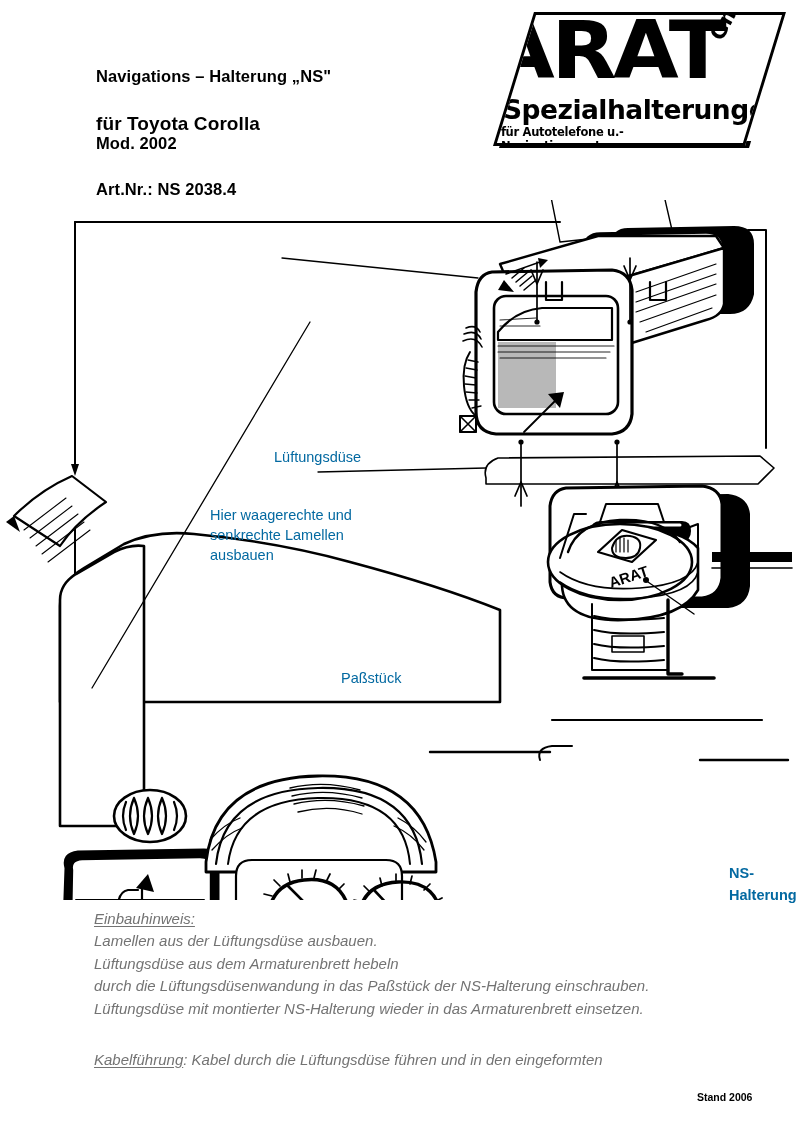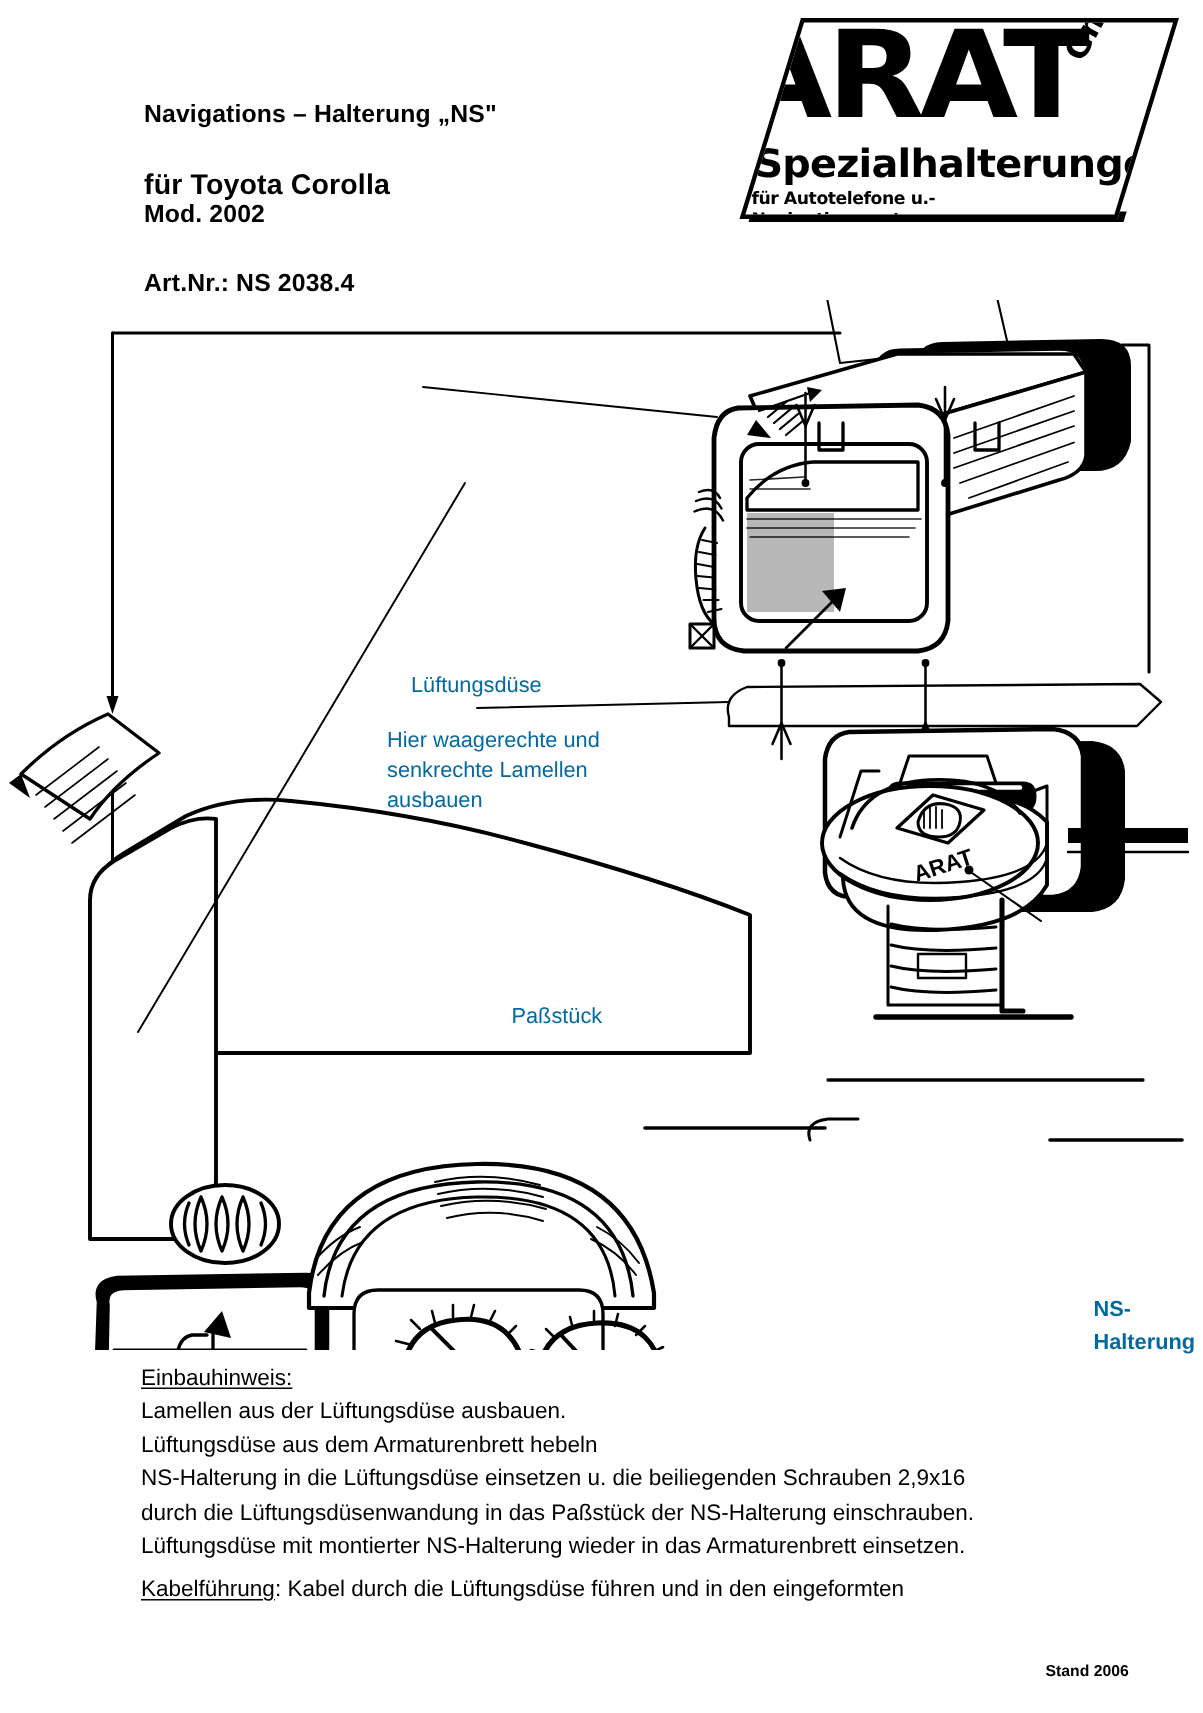--- a/index.html
+++ b/index.html
@@ -51,30 +51,30 @@
     transform:skewX(-17deg);transform-origin:bottom left;
   }
 
   
   #drawing{position:absolute;left:0;top:200px;width:802px;height:700px;}
   #drawing svg{position:absolute;left:0;top:0;}
 
   
   .calloutlbl{position:absolute;font-size:14.5px;color:#0369a1;line-height:20px;}
   #lbl-luft{left:274px;top:247px;}
-  #lbl-hier{left:210px;top:284px;margin-left:48px;}
+  #lbl-hier{left:210px;top:305px;}
   #lbl-pass{left:341px;top:468px;}
   #lbl-ns{left:700px;top:662px;font-weight:bold;line-height:22px;margin-left:29px;}
 
   
-  .body-txt{position:absolute;font-size:15px;line-height:22.4px;color:#000000;}
+  .body-txt{position:absolute;font-size:15px;line-height:22.4px;color:#737373;font-style:italic;}
   #blk1{left:94px;top:908px;}
   #blk2{left:94px;top:1049px;}
   .u{text-decoration:underline;text-underline-offset:2px;}
-  #stand{position:absolute;left:697px;top:1091px;font-size:10.5px;font-weight:bold;margin-top:17px;}
+  #stand{position:absolute;left:697px;top:1091px;font-size:10.5px;font-weight:bold;}
 </style>
 </head>
 <body>
 
 <div class="page">
 
   <div class="hdr" id="h-title">Navigations – Halterung  „NS"</div>
   <div class="hdr" id="h-model1">für Toyota Corolla</div>
   <div class="hdr" id="h-model2">Mod. 2002</div>
   <div class="hdr" id="h-art">Art.Nr.:  NS  2038.4</div>
@@ -385,21 +385,20 @@
     <div class="calloutlbl" id="lbl-ns">
       <div>NS-</div>
       <div>Halterung</div>
     </div>
   </div>
 
   <div class="body-txt" id="blk1">
     <div class="u">Einbauhinweis:</div>
     <div>Lamellen aus der Lüftungsdüse ausbauen.</div>
     <div>Lüftungsdüse aus dem Armaturenbrett hebeln</div>
-    <div>NS-Halterung in die Lüftungsdüse einsetzen u. die beiliegenden Schrauben 2,9x16</div>
     <div>durch die Lüftungsdüsenwandung in das Paßstück der NS-Halterung einschrauben.</div>
     <div>Lüftungsdüse mit montierter NS-Halterung wieder in das Armaturenbrett einsetzen.</div>
   </div>
 
   <div class="body-txt" id="blk2">
     <div><span class="u">Kabelführung</span><span>: Kabel durch die Lüftungsdüse führen und in den eingeformten</span></div>
   </div>
 
   <div id="stand">Stand 2006</div>
 

